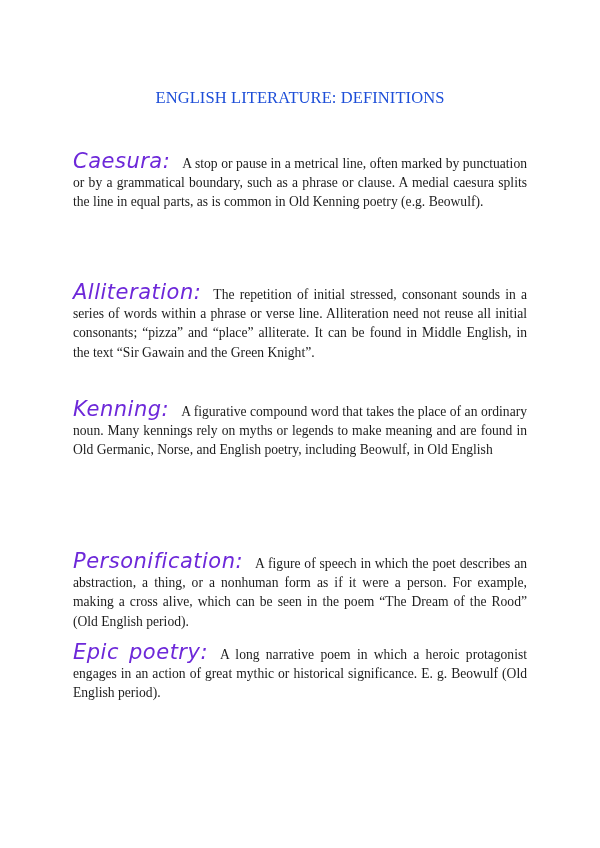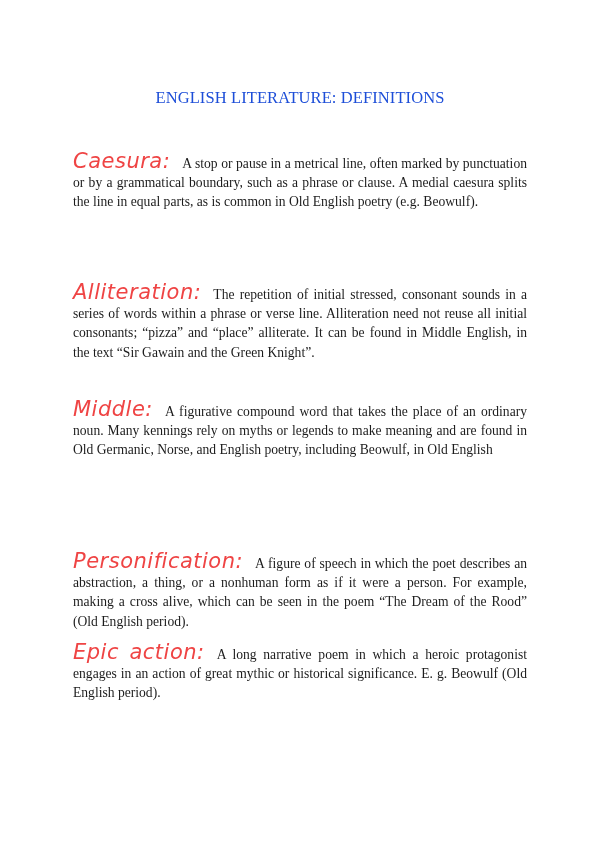--- a/index.html
+++ b/index.html
@@ -33,46 +33,46 @@
       line-height: 19.2px;
       text-align: justify;
       color: #1c1c1c;
     }
     .term {
       font-family: "DejaVu Sans", sans-serif;
       font-style: italic;
       font-size: 21px;
       letter-spacing: 0.5px;
       margin-right: 12px;
-      color: #ef4444;
+      color: #6d28d9;
       font-weight: normal;
       line-height: 19.2px;
     }
     .entry-caesura { top: 152px; }
     .entry-alliteration { top: 283px; }
     .entry-kenning { top: 400px; }
     .entry-personification { top: 552px; }
     .entry-epic { top: 643px; }
   </style>
 </head>
 <body>
 
 <h1 class="page-title" style="margin:0;font-weight:normal;">ENGLISH LITERATURE: DEFINITIONS</h1>
 
 <div class="entry entry-caesura">
-  <span class="term">Caesura:</span><span class="definition">A stop or pause in a metrical line, often marked by punctuation or by a grammatical boundary, such as a phrase or clause. A medial caesura splits the line in equal parts, as is common in Old English poetry (e.g. Beowulf).</span>
+  <span class="term">Caesura:</span><span class="definition">A stop or pause in a metrical line, often marked by punctuation or by a grammatical boundary, such as a phrase or clause. A medial caesura splits the line in equal parts, as is common in Old Kenning poetry (e.g. Beowulf).</span>
 </div>
 
 <div class="entry entry-alliteration">
   <span class="term">Alliteration:</span><span class="definition">The repetition of initial stressed, consonant sounds in a series of words within a phrase or verse line. Alliteration need not reuse all initial consonants; “pizza” and “place” alliterate. It can be found in Middle English, in the text “Sir Gawain and the Green Knight”.</span>
 </div>
 
 <div class="entry entry-kenning">
-  <span class="term">Middle:</span><span class="definition">A figurative compound word that takes the place of an ordinary noun. Many kennings rely on myths or legends to make meaning and are found in Old Germanic, Norse, and English poetry, including Beowulf, in Old English</span>
+  <span class="term">Kenning:</span><span class="definition">A figurative compound word that takes the place of an ordinary noun. Many kennings rely on myths or legends to make meaning and are found in Old Germanic, Norse, and English poetry, including Beowulf, in Old English</span>
 </div>
 
 <div class="entry entry-personification">
   <span class="term">Personification:</span><span class="definition">A figure of speech in which the poet describes an abstraction, a thing, or a nonhuman form as if it were a person. For example, making a cross alive, which can be seen in the poem “The Dream of the Rood” (Old English period).</span>
 </div>
 
 <div class="entry entry-epic">
-  <span class="term">Epic action:</span><span class="definition">A long narrative poem in which a heroic protagonist engages in an action of great mythic or historical significance. E. g. Beowulf (Old English period).</span>
+  <span class="term">Epic poetry:</span><span class="definition">A long narrative poem in which a heroic protagonist engages in an action of great mythic or historical significance. E. g. Beowulf (Old English period).</span>
 </div>
 
 </body></html>

